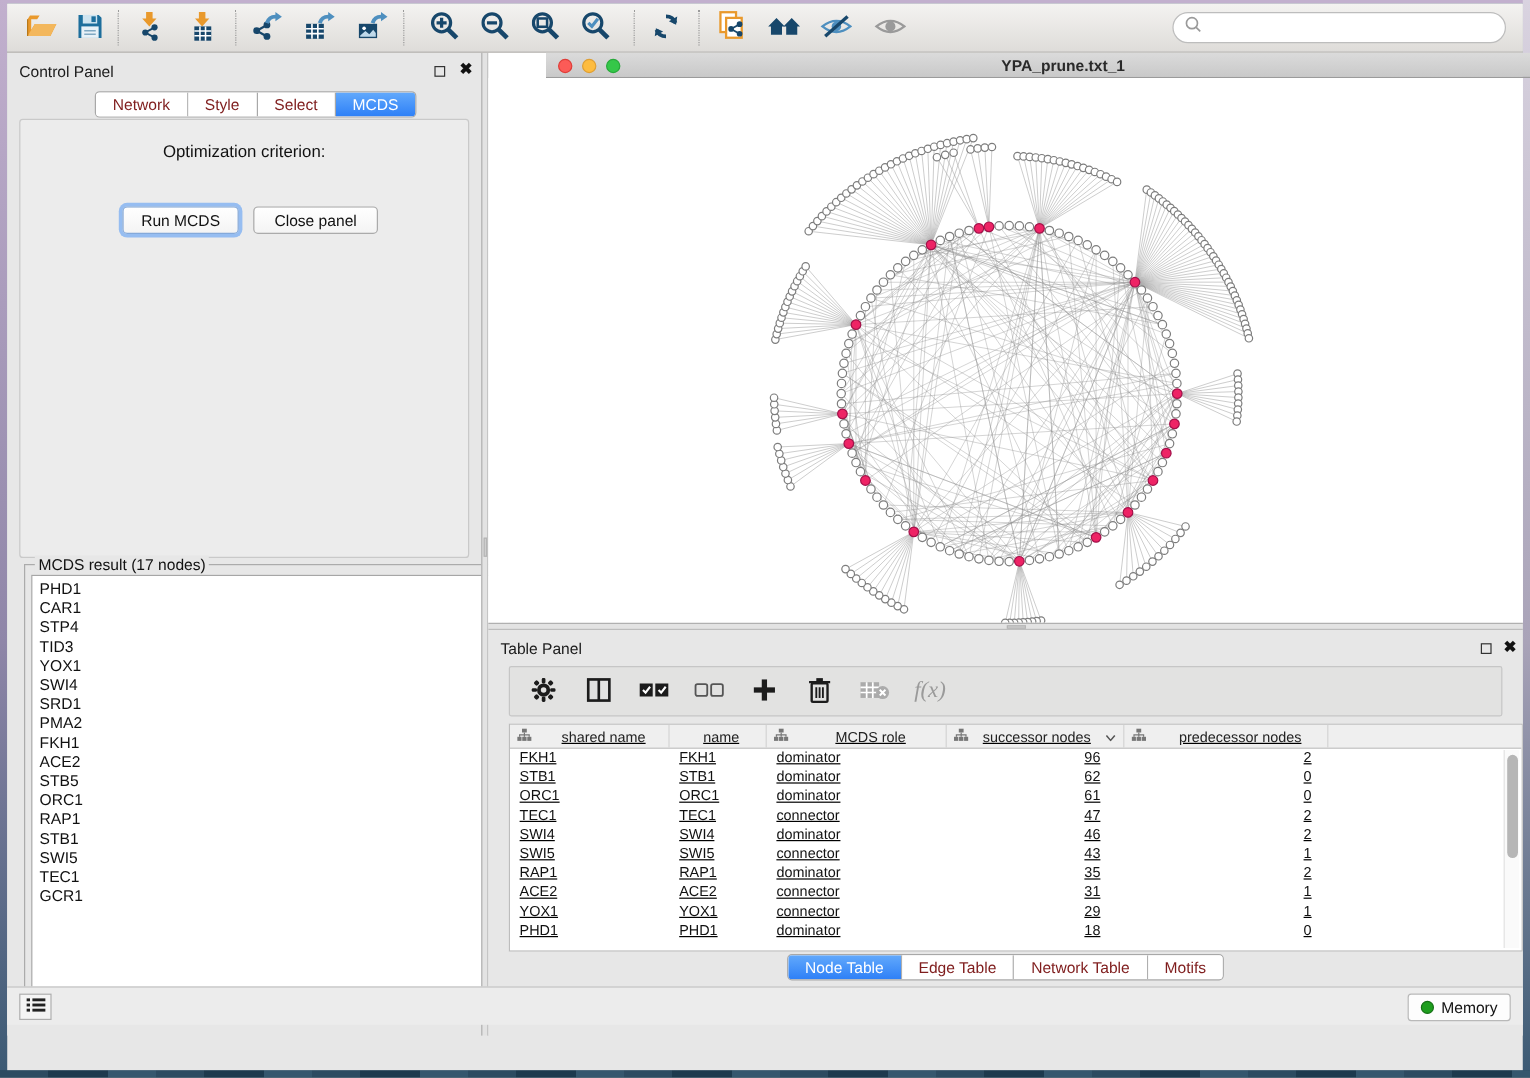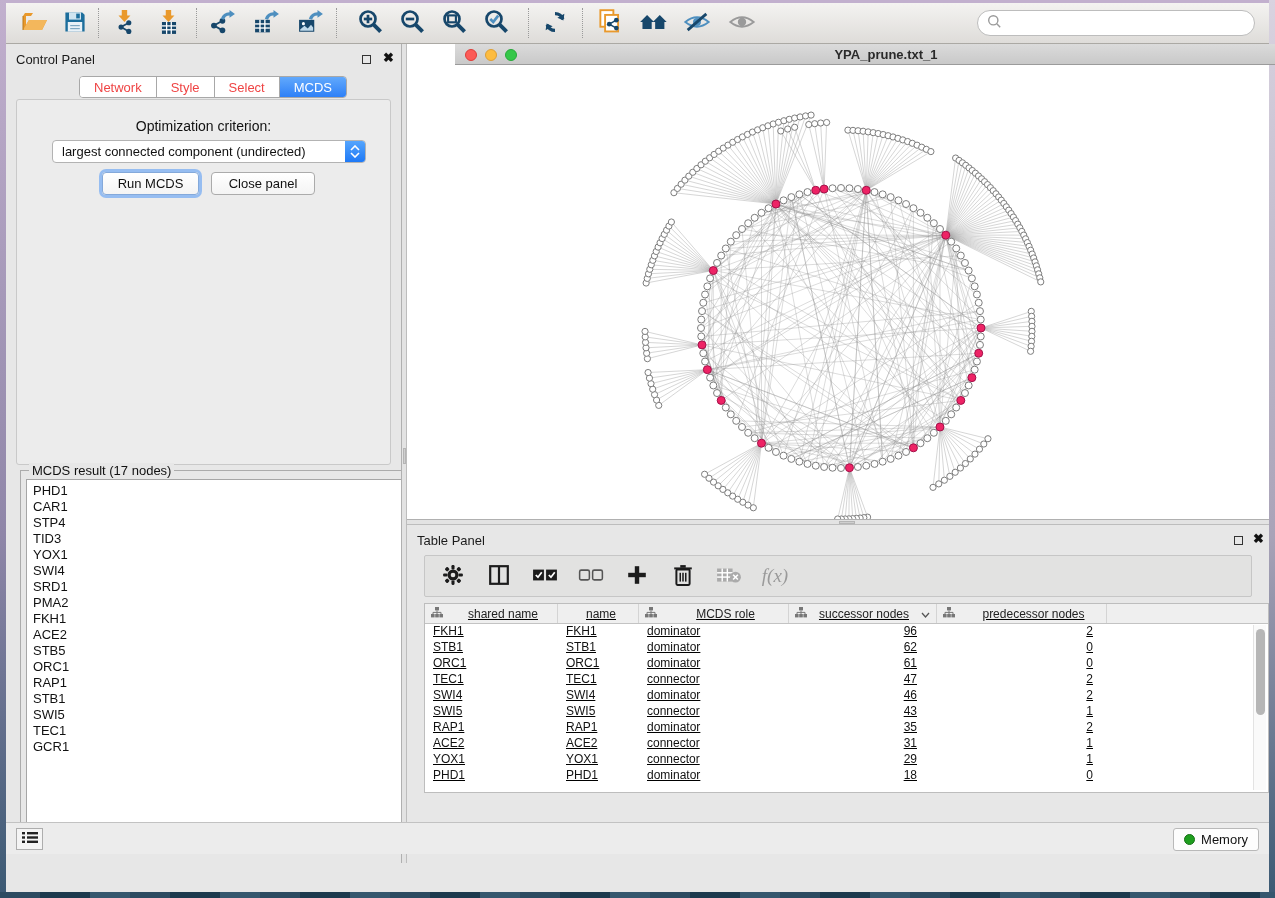--- a/index.html
+++ b/index.html
@@ -18,21 +18,21 @@
   .tb-sep { position:absolute; top:5px; width:1px; height:30px; border-left:1px dotted #9a9a9a; }
   .searchbox { position:absolute; right:14px; top:7px; width:278px; height:26px; background:#fff; border:1px solid #BDBDBD; border-radius:13px; display:flex; align-items:center; padding-left:9px; }
   .searchbox input { border:none; outline:none; width:230px; font-size:13px; background:transparent; color:#333; }
 
   
   .cp { position:absolute; left:0; top:41px; width:395px; height:819px; background:#E7E7E7; }
   .panel-title { position:absolute; left:10px; top:8px; font-size:13px; color:#1b1b1b; }
   .float-ico { position:absolute; width:9px; height:9px; border:1.5px solid #333; top:11px; }
   .close-ico { position:absolute; font-size:13px; font-weight:bold; color:#111; top:6px; }
   .seg { position:absolute; display:flex; background:#fff; border:1px solid #A8A8A8; border-radius:4px; overflow:hidden; height:22px; }
-  .seg-tab { font-size:13px; color:#ef4444; padding:3px 14px; border-right:1px solid #A8A8A8; background:#fff; cursor:pointer; white-space:nowrap; }
+  .seg-tab { font-size:13px; color:#7f1d1d; padding:3px 14px; border-right:1px solid #A8A8A8; background:#fff; cursor:pointer; white-space:nowrap; }
   .seg-tab:last-child { border-right:none; }
   .seg-tab.sel { background:linear-gradient(#62A9FC,#2E80F7); color:#fff; }
   .cp-inner { position:absolute; left:10px; top:55px; width:375px; height:366px; background:#ECECEC; border:1px solid #C9C9C9; border-radius:3px; }
   .opt-label { position:absolute; top:18px; width:100%; text-align:center; font-size:14px; color:#111; }
   .dropdown { position:absolute; left:35px; top:40px; width:314px; height:23px; background:#fff; border:1px solid #B3B3B3; border-radius:4px; display:flex; align-items:center; cursor:pointer; }
   .dropdown .dd-text { font-size:13px; color:#111; padding-left:9px; flex:1; }
   .dd-step { width:20px; height:21px; border-radius:0 3px 3px 0; background:linear-gradient(#55A5FD,#1E79F6); display:flex; flex-direction:column; align-items:center; justify-content:center; gap:1px; }
   .dd-step svg { display:block; }
   .btn { position:absolute; height:23px; background:linear-gradient(#FFFFFF,#F4F4F4); border:1px solid #ABABAB; border-radius:4px; font-size:13px; color:#111; cursor:pointer; font-family:"Liberation Sans",sans-serif; }
   .btn.focusring { box-shadow:0 0 0 3px rgba(94,158,245,.6); border-color:#84A9DA; }
@@ -256,31 +256,20 @@
       <span class="float-ico" style="left:356px"></span>
       <span class="close-ico" style="left:377px">✖</span>
       <div class="seg" style="left:73px; top:32px" id="cp-tabs">
           <span class="seg-tab">Network</span>
           <span class="seg-tab">Style</span>
           <span class="seg-tab">Select</span>
           <span class="seg-tab sel">MCDS</span>
         </div>
       <div class="cp-inner">
         <div class="opt-label">Optimization criterion:</div>
-        <div class="dropdown">
-          <span class="dd-text">largest connected component (undirected)</span>
-          <span class="dd-step">
-            <svg width="10" height="6" viewBox="0 0 10 6">
-                <path d="M1 5 L5 1 L9 5" fill="none" stroke="#fff" stroke-width="1.6"></path>
-              </svg>
-            <svg width="10" height="6" viewBox="0 0 10 6">
-                <path d="M1 1 L5 5 L9 1" fill="none" stroke="#fff" stroke-width="1.6"></path>
-              </svg>
-          </span>
-        </div>
         <button class="btn focusring" style="left:85px; top:72px; width:97px">Run MCDS</button>
         <button class="btn" style="left:194px; top:72px; width:104px">Close panel</button>
       </div>
       <div class="groupbox">
         <span class="legend" style="position:absolute;top:-8px;left:8px;background:#E7E7E7;font-size:13px;color:#111;padding:0 3px">MCDS result (17 nodes)</span>
         <div class="mcds-list" id="mcds-list" style="padding-top: 3px;">
 
         <div class="mcds-item">PHD1</div>
             <div class="mcds-item">CAR1</div>
             <div class="mcds-item">STP4</div>
@@ -785,20 +774,26 @@
               <div class="td" style="width: 81px;">PHD1</div>
               <div class="td" style="width: 150px;">dominator</div>
               <div class="td num" style="width: 148px;">18</div>
               <div class="td num" style="width: 170px; padding-right: 14px;">0</div>
             </div>
           </div>
         <div class="tbl-scroll">
             <span class="tbl-thumb"></span>
           </div>
       </div>
+      <div class="seg tp-tabs" id="tp-tabs">
+          <span class="seg-tab sel">Node Table</span>
+          <span class="seg-tab">Edge Table</span>
+          <span class="seg-tab">Network Table</span>
+          <span class="seg-tab">Motifs</span>
+        </div>
     </div>
 
     <div class="statusbar">
       <button class="list-btn">
         <span>
           <svg width="16" height="13" viewBox="0 0 16 13">
             <rect x="0" y="1" width="3" height="2.4" fill="#222"></rect>
               <rect x="5" y="1" width="11" height="2.4" fill="#222"></rect>
             <rect x="0" y="5.3" width="3" height="2.4" fill="#222"></rect>
               <rect x="5" y="5.3" width="11" height="2.4" fill="#222"></rect>

